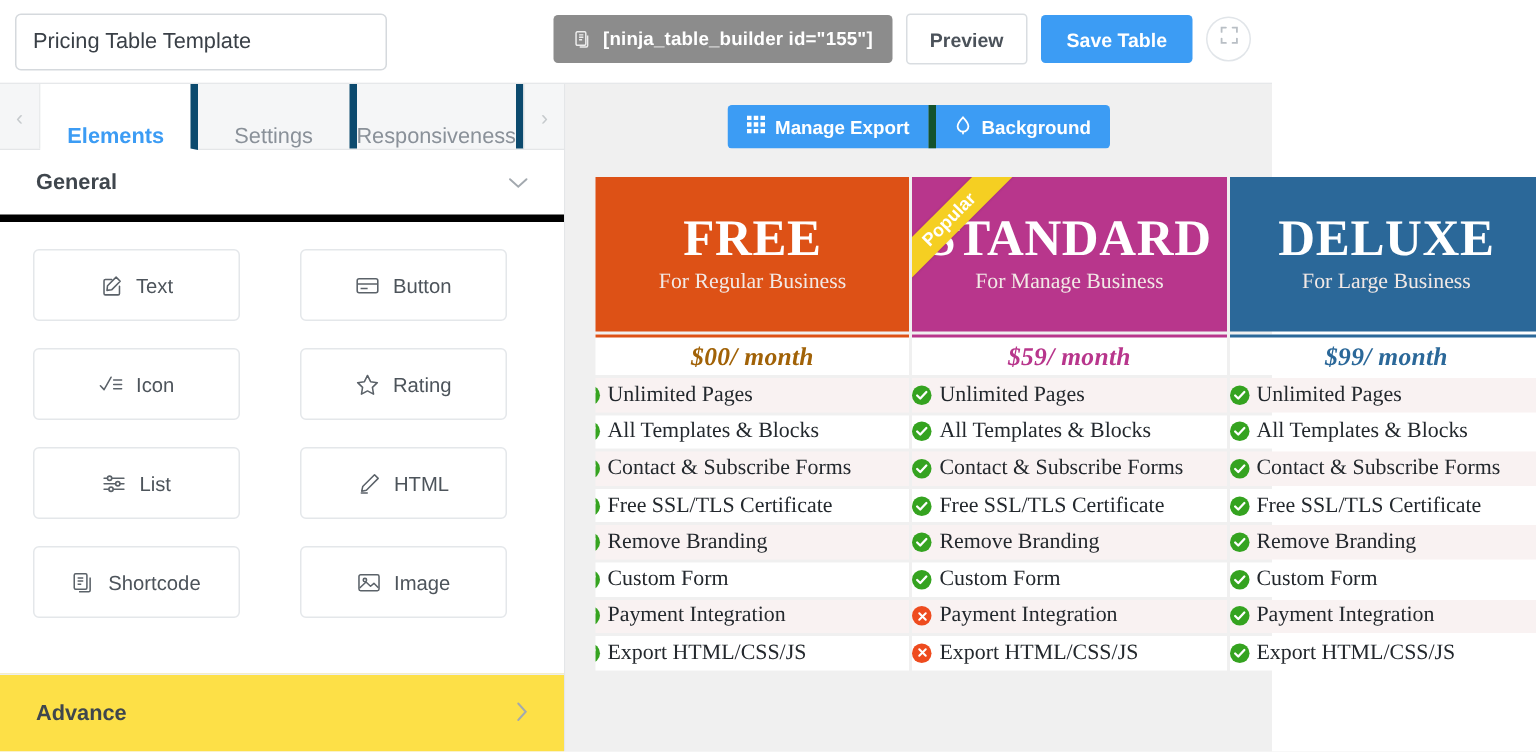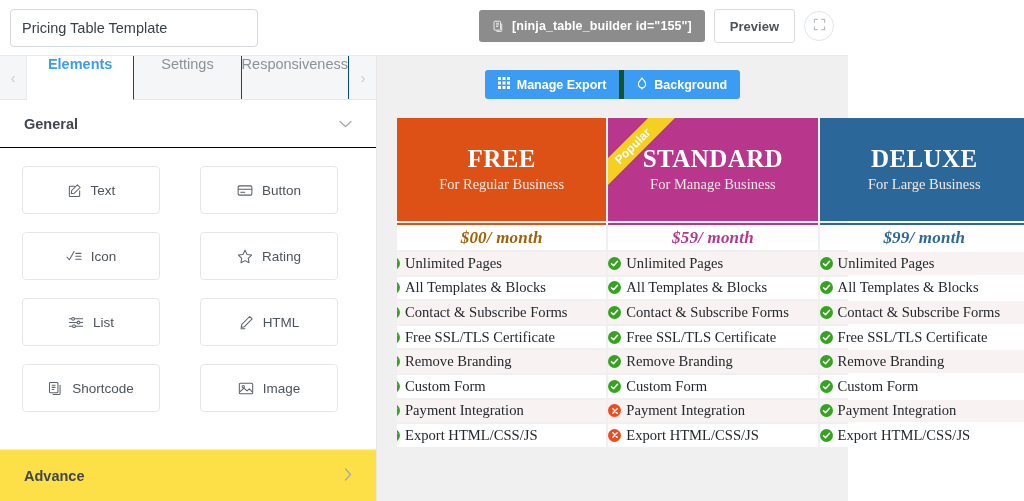--- a/index.html
+++ b/index.html
@@ -65,30 +65,30 @@
     position: relative;
   }
   .tabs-row { height: 44px; display: flex; align-items: stretch; background: #f5f6f7; border-bottom: 1px solid #e4e6e8; }
   .tab-arrow {
     width: 27px; display: flex; align-items: center; justify-content: center;
     color: #c6cacd; font-size: 14px; background: #f5f6f7;
     border-right: 1px solid #e9ebec;
   }
   .tab-arrow.right { border-right: none; border-left: 1px solid #e9ebec; }
   .tab {
-    flex: 1; display: flex; align-items: flex-start; justify-content: center;
+    flex: 1; display: flex; align-items: flex-end; justify-content: center;
     font-size: 14.5px; color: #8a9199; background: #f5f6f7;
-    border-right: 1px solid #0c4a6e;
+    border-right: 5px solid #0c4a6e;
   }
   .tab.active { background: #ffffff; color: #3c9cf4; font-weight: bold; border-bottom: 1px solid #fff; margin-bottom: -1px; }
 
   .section-head {
     height: 48px; display: flex; align-items: center; justify-content: space-between;
     padding: 0 24px; margin: 0 0 0 0;
-    border-bottom: 1px solid #000000;
+    border-bottom: 5px solid #000000;
   }
   .section-head .st { font-size: 14.5px; font-weight: bold; color: #3f464d; }
   .section-head .chev { color: #9aa1a8; font-size: 12px; }
 
   .grid {
     padding: 18px 38px 10px 22px;
     display: grid; grid-template-columns: 1fr 1fr; gap: 18px 40px;
   }
   .el-btn {
     height: 48px; border: 1px solid #e4e7ea; border-radius: 4px; background: #fff;
@@ -123,21 +123,21 @@
     position: absolute; left: 18px; right: 0px; top: 60px;
     width: 636px;
   }
   .ptable { width: 100%; border-collapse: separate; border-spacing: 2px 2px; table-layout: fixed; }
   .ptable td { padding: 0; vertical-align: middle; }
 
   .hdr-cell {
     height: 103px; text-align: center; color: #fff; position: relative; overflow: hidden;
     font-family: "Liberation Serif", serif;
   }
-  .hdr-title { font-size: 25px; font-weight: bold; letter-spacing: .4px; line-height: 1.05; }
+  .hdr-title { font-size: 34px; font-weight: bold; letter-spacing: .4px; line-height: 1.05; }
   .hdr-sub { font-size: 14.5px; margin-top: 3px; color: #f2e9e6; }
 
   .ribbon {
     position: absolute; top: 0; left: 0; width: 86px; height: 86px; overflow: hidden;
   }
   .ribbon-band {
     position: absolute; background: #f5cf22; color: #fff;
     font-family: "Liberation Sans", sans-serif; font-weight: bold; font-size: 12px;
     width: 112px; text-align: center; line-height: 19px; height: 19px;
     transform: rotate(-45deg); left: -31px; top: 19px;
@@ -179,20 +179,23 @@
             <path d="M12 4.5v8.5a1 1 0 0 1-1 1H5.5"></path>
           </svg>
         </span>
         <span>[ninja_table_builder id="155"]</span>
       </div>
 
       <div class="btn-outline">
         <span>Preview</span>
       </div>
 
+      <div class="btn-primary">
+        <span>Save Table</span>
+      </div>
 
       <div class="icon-circle">
         <span>
           <svg width="13" height="13" viewBox="0 0 14 14" fill="none" stroke="#b9bfc5" stroke-width="1.3" stroke-linecap="round">
             <path d="M1.5 4.6V1.5h3.1M9.4 1.5h3.1v3.1M12.5 9.4v3.1H9.4M4.6 12.5H1.5V9.4"></path>
           </svg>
         </span>
       </div>
     </div>
   </div>

